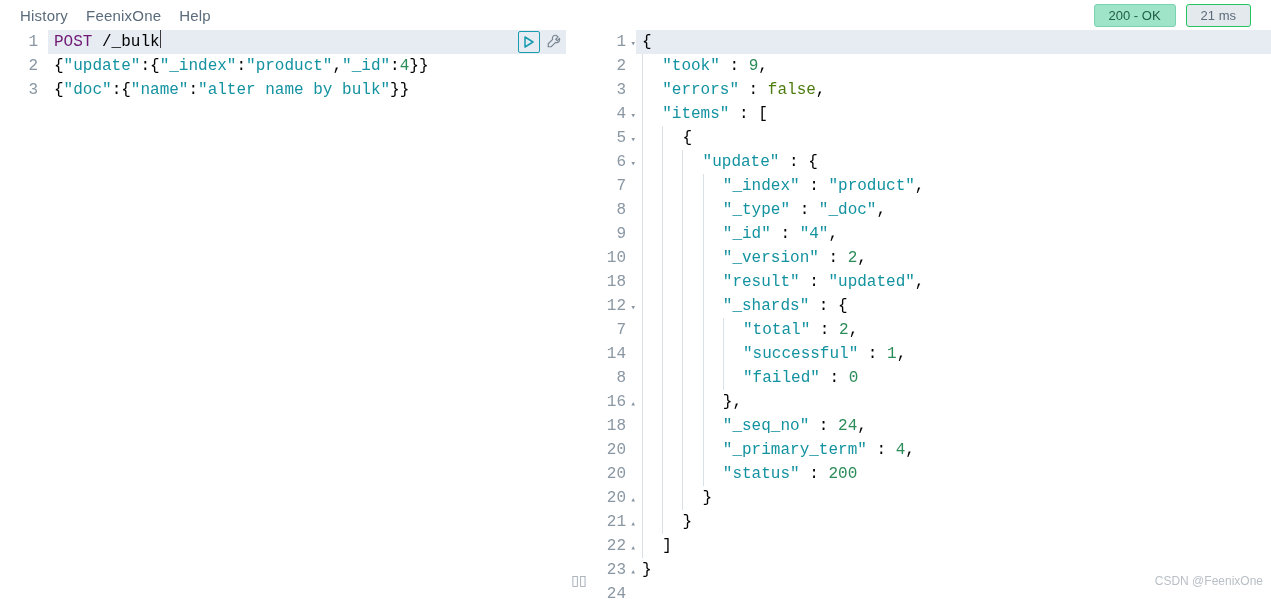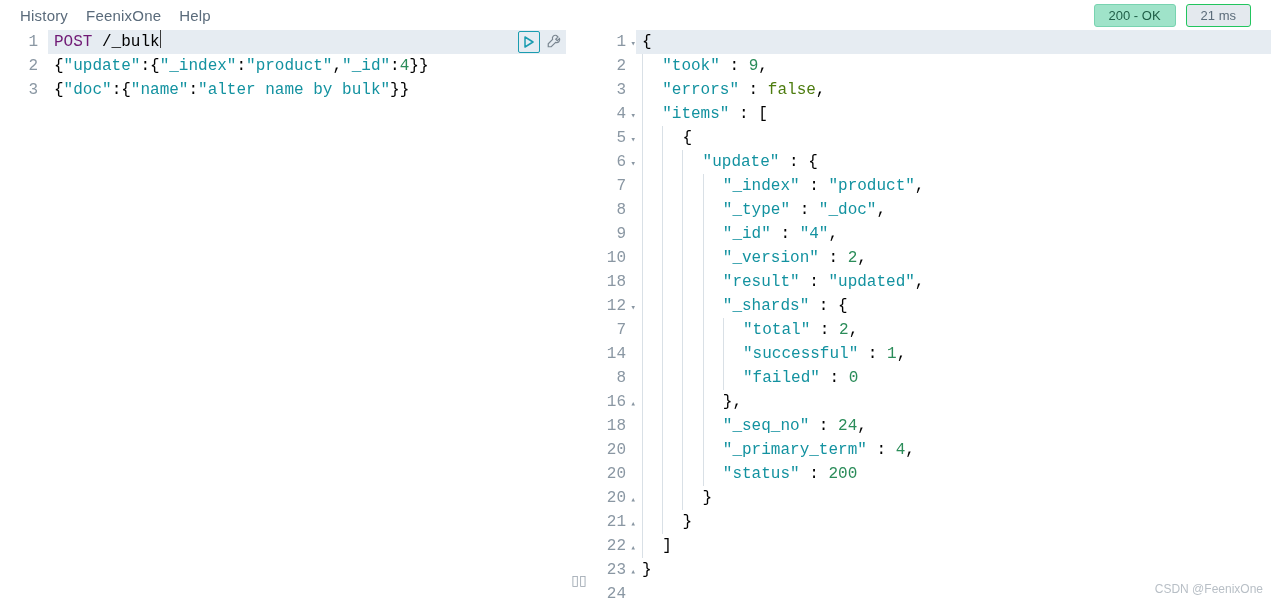--- a/index.html
+++ b/index.html
@@ -30,21 +30,21 @@
   .wrench { color: #7a8691; cursor: pointer; }
   
   .tk-method { color: #701a75; }
   .tk-key { color: #1392a0; }
   .tk-str { color: #1392a0; }
   .tk-num { color: #2a8c59; }
   .tk-bool { color: #4d7c0f; margin-top: 11px; }
   .tk-punc { color: #000000; }
   .indent-guide { display:inline-block; width:0; border-left: 1px solid #d9e0e6; height: 24px; vertical-align: top; margin-right: 0; }
   .cursor { display:inline-block; width:0; border-left: 1.2px solid #3a3a3a; height: 18px; vertical-align: -2px; }
-  .watermark { position: fixed; right: 8px; bottom: 12px; font-size: 12px; color: #b8bfc6; font-family: sans-serif; }
+  .watermark { position: fixed; right: 8px; bottom: 20px; font-size: 12px; color: #b8bfc6; font-family: sans-serif; }
 </style>
 </head>
 <body>
 
 <div class="topbar">
   <div class="menu">
     <span class="menu-item">History</span>
     <span class="menu-item">FeenixOne</span>
     <span class="menu-item">Help</span>
   </div>

